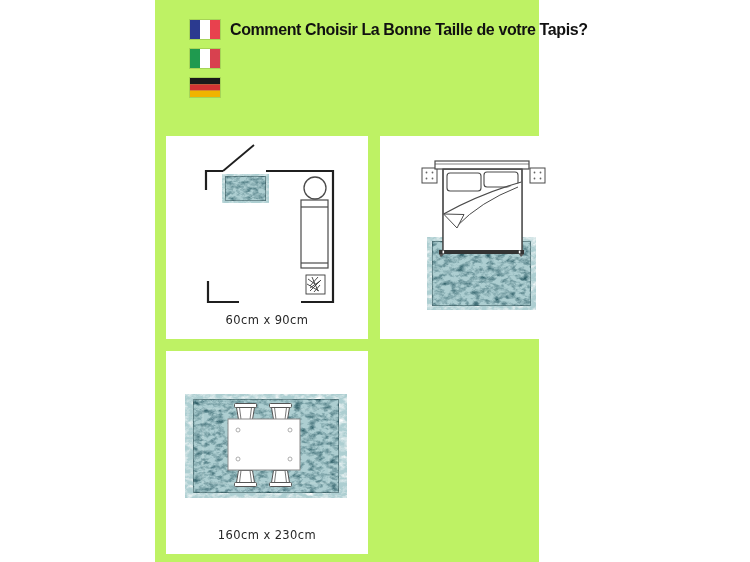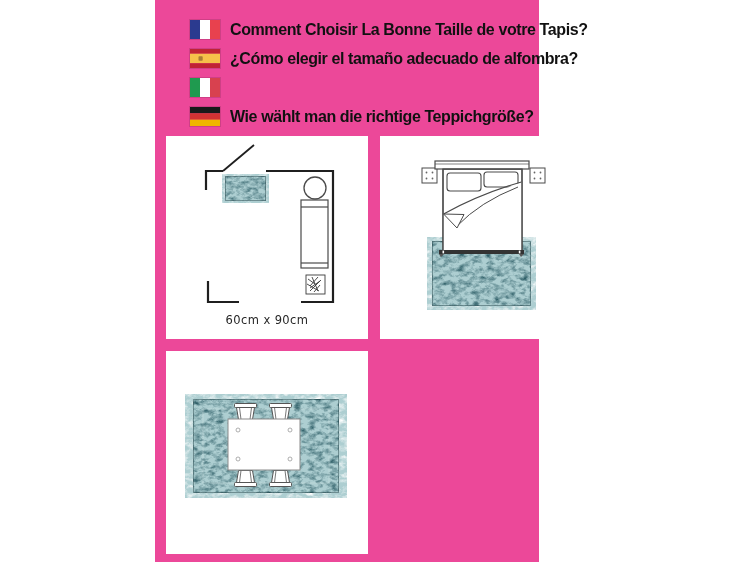--- a/index.html
+++ b/index.html
@@ -1,20 +1,20 @@
 <!DOCTYPE html>
 <html><head>
 <meta charset="utf-8">
 <style>
   * { margin:0; padding:0; box-sizing:border-box; }
   html,body { width:750px; height:562px; background:#ffffff; overflow:hidden;
               font-family:"Liberation Sans", sans-serif; }
   .stage { position:relative; width:750px; height:562px; background:#ffffff; }
   .canvas { position:absolute; left:155px; top:0; width:384px; height:562px;
-            background:#ec4899; }
+            background:#bef264; }
 
   
   .header { position:absolute; left:35px; top:20px; }
   .hrow { display:flex; align-items:center; height:19px; margin-bottom:10px; }
   .flag { width:30px; height:19px; flex:0 0 30px; box-shadow:0 0 0 1px rgba(0,0,0,0.12); }
   .htext { margin-left:10px; font-size:16px; font-weight:700; color:#111;
            letter-spacing:-0.4px; white-space:nowrap; }
 
   
   .grid { position:absolute; left:11px; top:136px;
@@ -48,45 +48,35 @@
 
       <div class="hrow">
         <svg class="flag" viewBox="0 0 30 19" preserveAspectRatio="none">
           <rect x="0" y="0" width="10" height="19" fill="#2b3a8f"></rect>
           <rect x="10" y="0" width="10" height="19" fill="#ffffff"></rect>
           <rect x="20" y="0" width="10" height="19" fill="#e8414e"></rect>
         </svg>
         <span class="htext">Comment Choisir La Bonne Taille de votre Tapis?</span>
       </div>
 
-      <div class="hrow">
-        <svg class="flag" viewBox="0 0 30 19" preserveAspectRatio="none">
-          <rect x="0" y="0" width="30" height="4.75" fill="#c02334"></rect>
-          <rect x="0" y="4.75" width="30" height="9.5" fill="#f6c04a"></rect>
-          <rect x="0" y="14.25" width="30" height="4.75" fill="#c02334"></rect>
-          <rect x="8.5" y="7.2" width="4.2" height="4.6" rx="0.8" fill="#a97b33"></rect>
-        </svg>
-        <span class="htext">¿Cómo elegir el tamaño adecuado de alfombra?</span>
-      </div>
 
       <div class="hrow">
         <svg class="flag" viewBox="0 0 30 19" preserveAspectRatio="none">
           <rect x="0" y="0" width="10" height="19" fill="#1f9a4f"></rect>
           <rect x="10" y="0" width="10" height="19" fill="#ffffff"></rect>
           <rect x="20" y="0" width="10" height="19" fill="#d8414f"></rect>
         </svg>
       </div>
 
       <div class="hrow">
         <svg class="flag" viewBox="0 0 30 19" preserveAspectRatio="none">
           <rect x="0" y="0" width="30" height="6.33" fill="#1a1a1a"></rect>
           <rect x="0" y="6.33" width="30" height="6.33" fill="#d23333"></rect>
           <rect x="0" y="12.66" width="30" height="6.34" fill="#f0b400"></rect>
         </svg>
-        <span class="htext">Wie wählt man die richtige Teppichgröße?</span>
       </div>
     </div>
 
     <div class="grid">
 
       <div class="panel">
         <svg class="scene" viewBox="0 0 202 203">
           <g>
             <rect x="59" y="40" width="41" height="25" fill="#2f5f68"></rect>
             <rect x="59" y="40" width="41" height="25" filter="url(#rugNoise)"></rect>
@@ -187,17 +177,18 @@
             <line x1="17.5" y1="4.5" x2="16" y2="16.5" stroke="#555" stroke-width="0.8"></line>
           </g>
           <g>
             <rect x="62" y="68" width="72" height="51" fill="#ffffff" stroke="#8a8a8a" stroke-width="1"></rect>
             <circle cx="72" cy="79" r="2" fill="#ffffff" stroke="#999" stroke-width="0.8"></circle>
             <circle cx="124" cy="79" r="2" fill="#ffffff" stroke="#999" stroke-width="0.8"></circle>
             <circle cx="72" cy="108" r="2" fill="#ffffff" stroke="#999" stroke-width="0.8"></circle>
             <circle cx="124" cy="108" r="2" fill="#ffffff" stroke="#999" stroke-width="0.8"></circle>
           </g>
         </svg>
+        <div class="panel-label">160cm x 230cm</div>
       </div>
 
     </div>
   </div>
 </div>
 
 </body></html>

